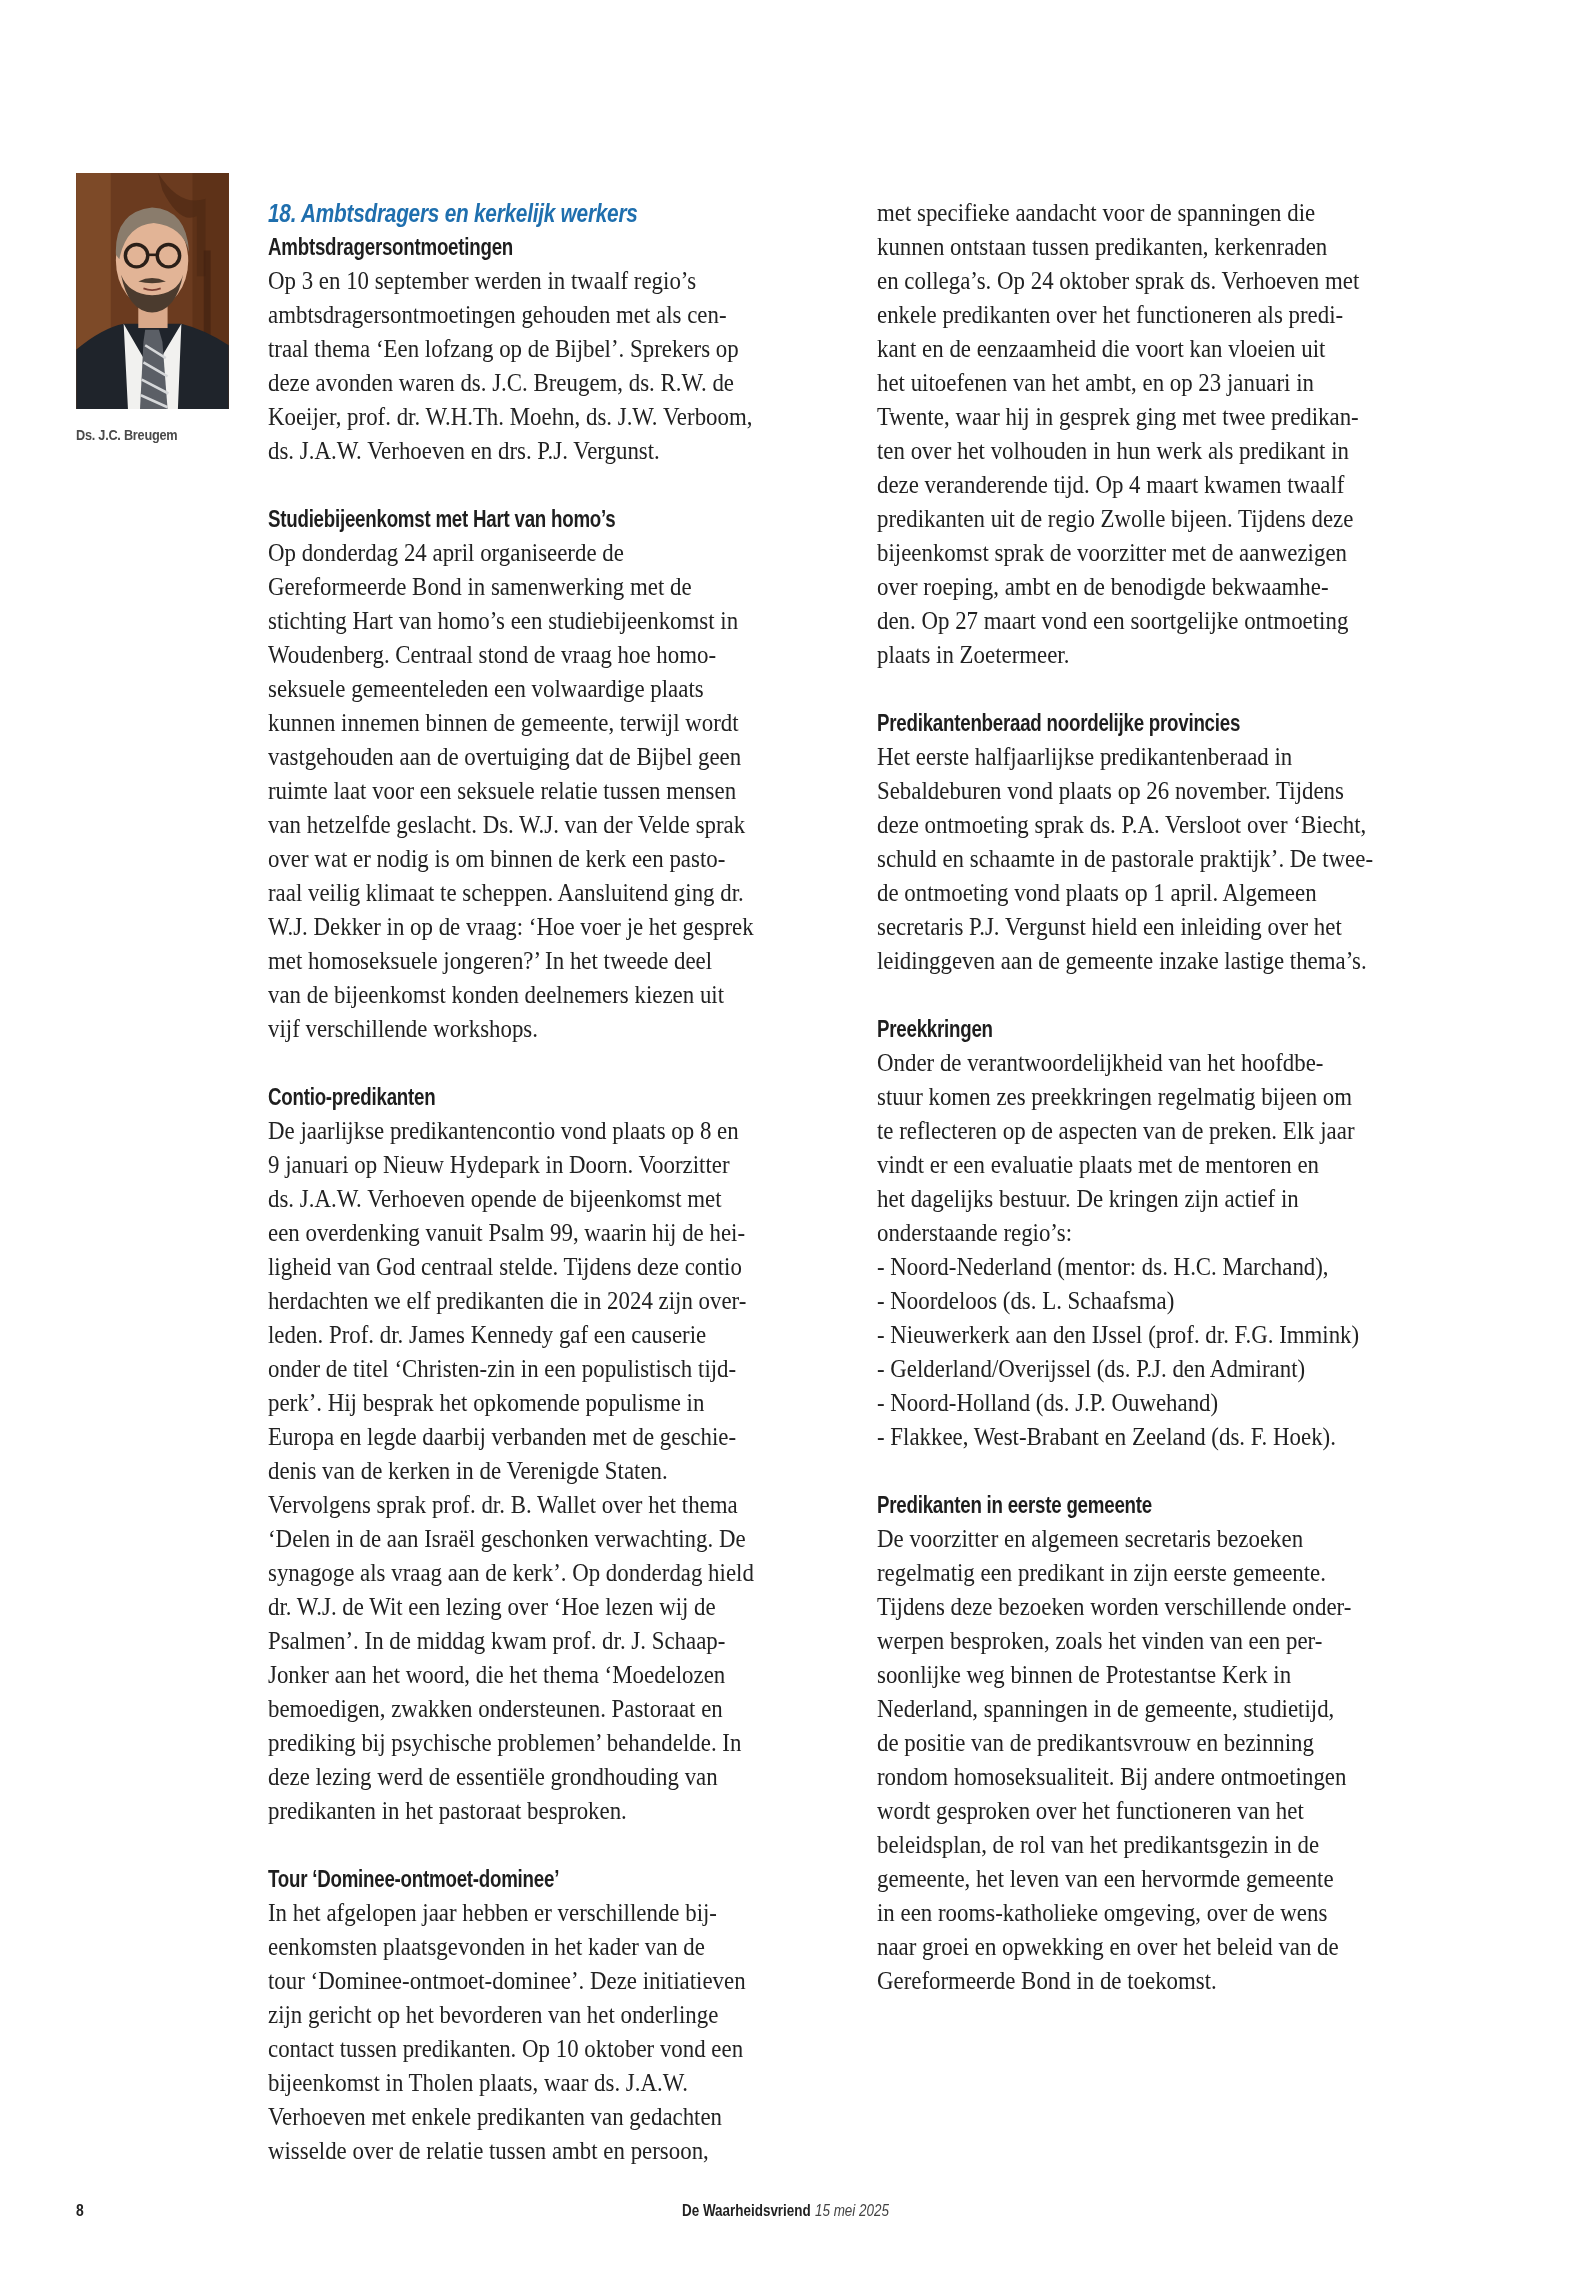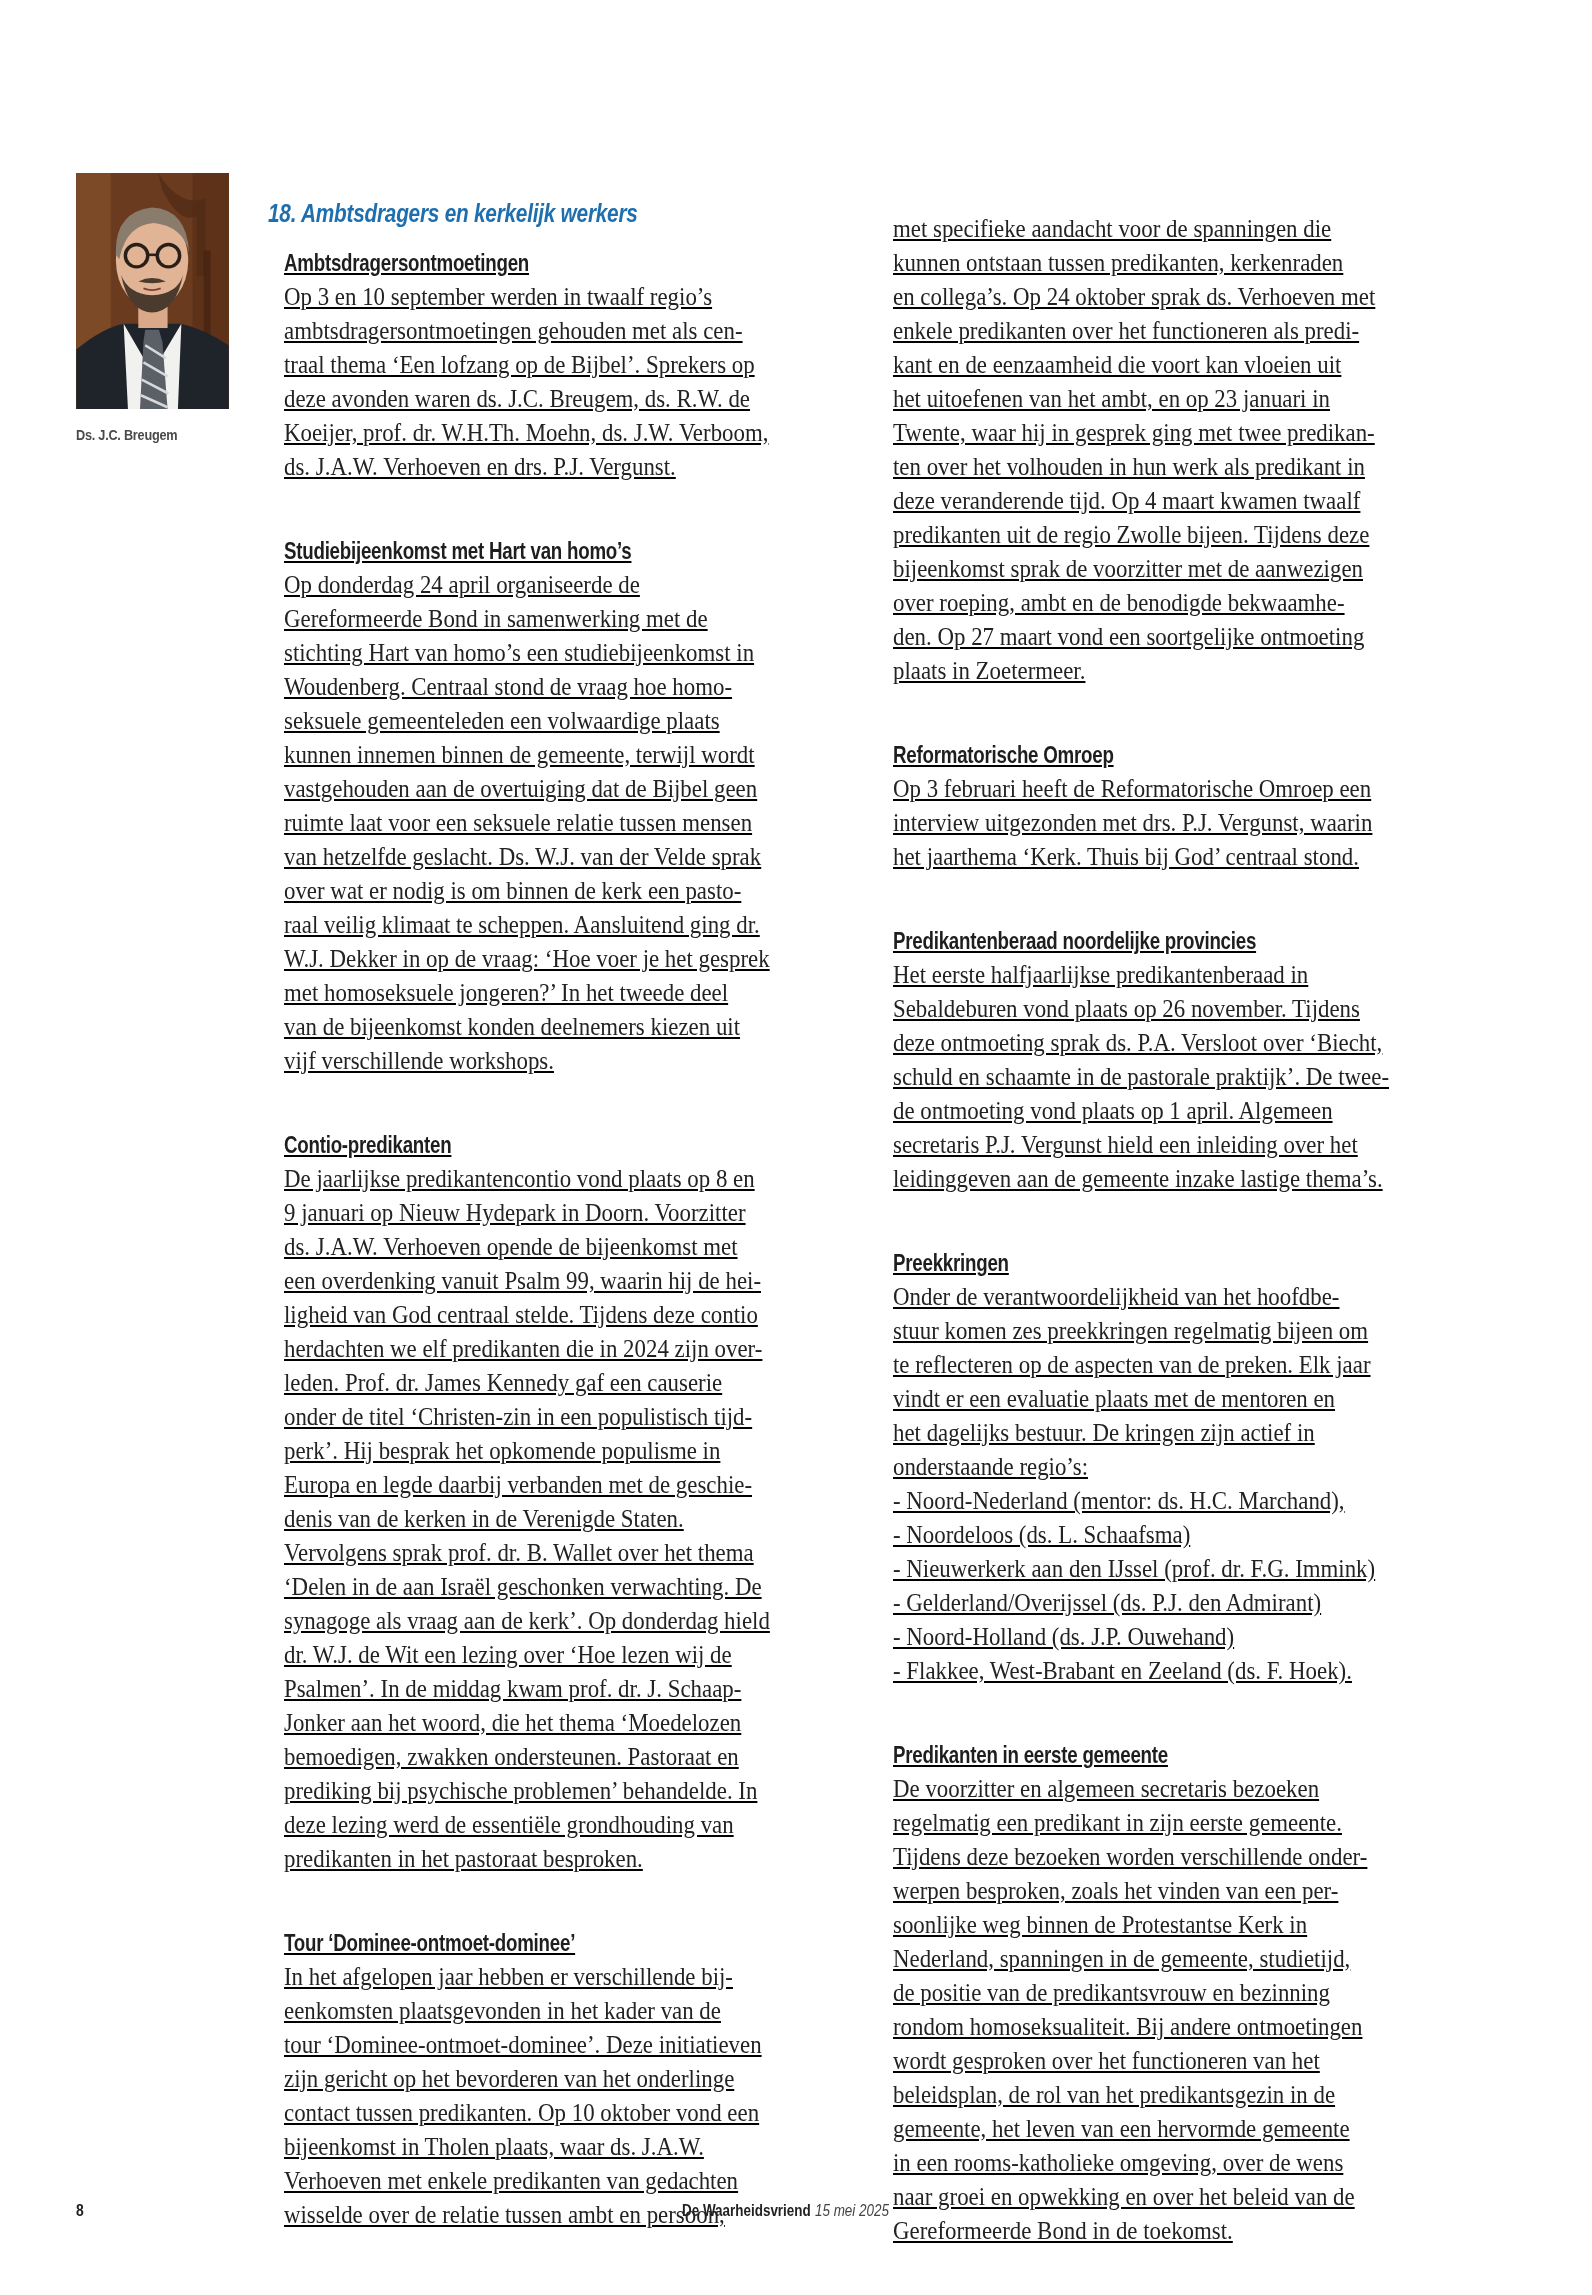--- a/index.html
+++ b/index.html
@@ -21,21 +21,21 @@
 
     .section-title { font-family: "Liberation Sans", sans-serif; font-style: italic; font-weight: bold;
                      color: #1f6fae; font-size: 26px; line-height: 34px; height: 34px;
                      transform: scaleX(0.80); transform-origin: left center; white-space: nowrap; letter-spacing: -0.3px; }
     .sub { font-family: "Liberation Sans", sans-serif; font-weight: bold; color: #1e1e1e;
            font-size: 24px; line-height: 34px; height: 34px; white-space: nowrap;
            transform: scaleX(0.78); transform-origin: left center; letter-spacing: -0.3px; }
     .line { font-family: "Liberation Serif", serif; font-size: 24.6px; line-height: 34px; height: 34px;
             color: #222; white-space: nowrap; transform: scaleX(0.93); transform-origin: left center; }
     .gap { height: 34px; }
-    .block { margin: 16px; text-decoration: underline; }
+    .block { margin: 0; }
 
     
     .footer-page { position: absolute; left: 76px; top: 2201px; font-family: "Liberation Sans", sans-serif;
                    font-weight: bold; font-size: 16.4px; color: #222; transform: scaleX(0.85); transform-origin: left top; }
     .footer-pub { position: absolute; left: 682px; top: 2201px; font-family: "Liberation Sans", sans-serif;
                   font-size: 16.4px; color: #222; white-space: nowrap; transform: scaleX(0.82); transform-origin: left top; }
     .footer-pub .name { font-weight: bold; }
     .footer-pub .date { font-style: italic; color: #444; margin-left: 5.2px; }
   </style>
 </head>
@@ -161,27 +161,20 @@
           <div class="line">ten over het volhouden in hun werk als predikant in</div>
           <div class="line">deze veranderende tijd. Op 4 maart kwamen twaalf</div>
           <div class="line">predikanten uit de regio Zwolle bijeen. Tijdens deze</div>
           <div class="line">bijeenkomst sprak de voorzitter met de aanwezigen</div>
           <div class="line">over roeping, ambt en de benodigde bekwaamhe-</div>
           <div class="line">den. Op 27 maart vond een soortgelijke ontmoeting</div>
           <div class="line">plaats in Zoetermeer.</div>
         </div>
         <div class="block">
           <div class="gap"></div>
-          <div class="sub">Reformatorische Omroep</div>
-          <div class="line">Op 3 februari heeft de Reformatorische Omroep een</div>
-          <div class="line">interview uitgezonden met drs. P.J. Vergunst, waarin</div>
-          <div class="line">het jaarthema ‘Kerk. Thuis bij God’ centraal stond.</div>
-        </div>
-        <div class="block">
-          <div class="gap"></div>
           <div class="sub">Predikantenberaad noordelijke provincies</div>
           <div class="line">Het eerste halfjaarlijkse predikantenberaad in</div>
           <div class="line">Sebaldeburen vond plaats op 26 november. Tijdens</div>
           <div class="line">deze ontmoeting sprak ds. P.A. Versloot over ‘Biecht,</div>
           <div class="line">schuld en schaamte in de pastorale praktijk’. De twee-</div>
           <div class="line">de ontmoeting vond plaats op 1 april. Algemeen</div>
           <div class="line">secretaris P.J. Vergunst hield een inleiding over het</div>
           <div class="line">leidinggeven aan de gemeente inzake lastige thema’s.</div>
         </div>
         <div class="block">

